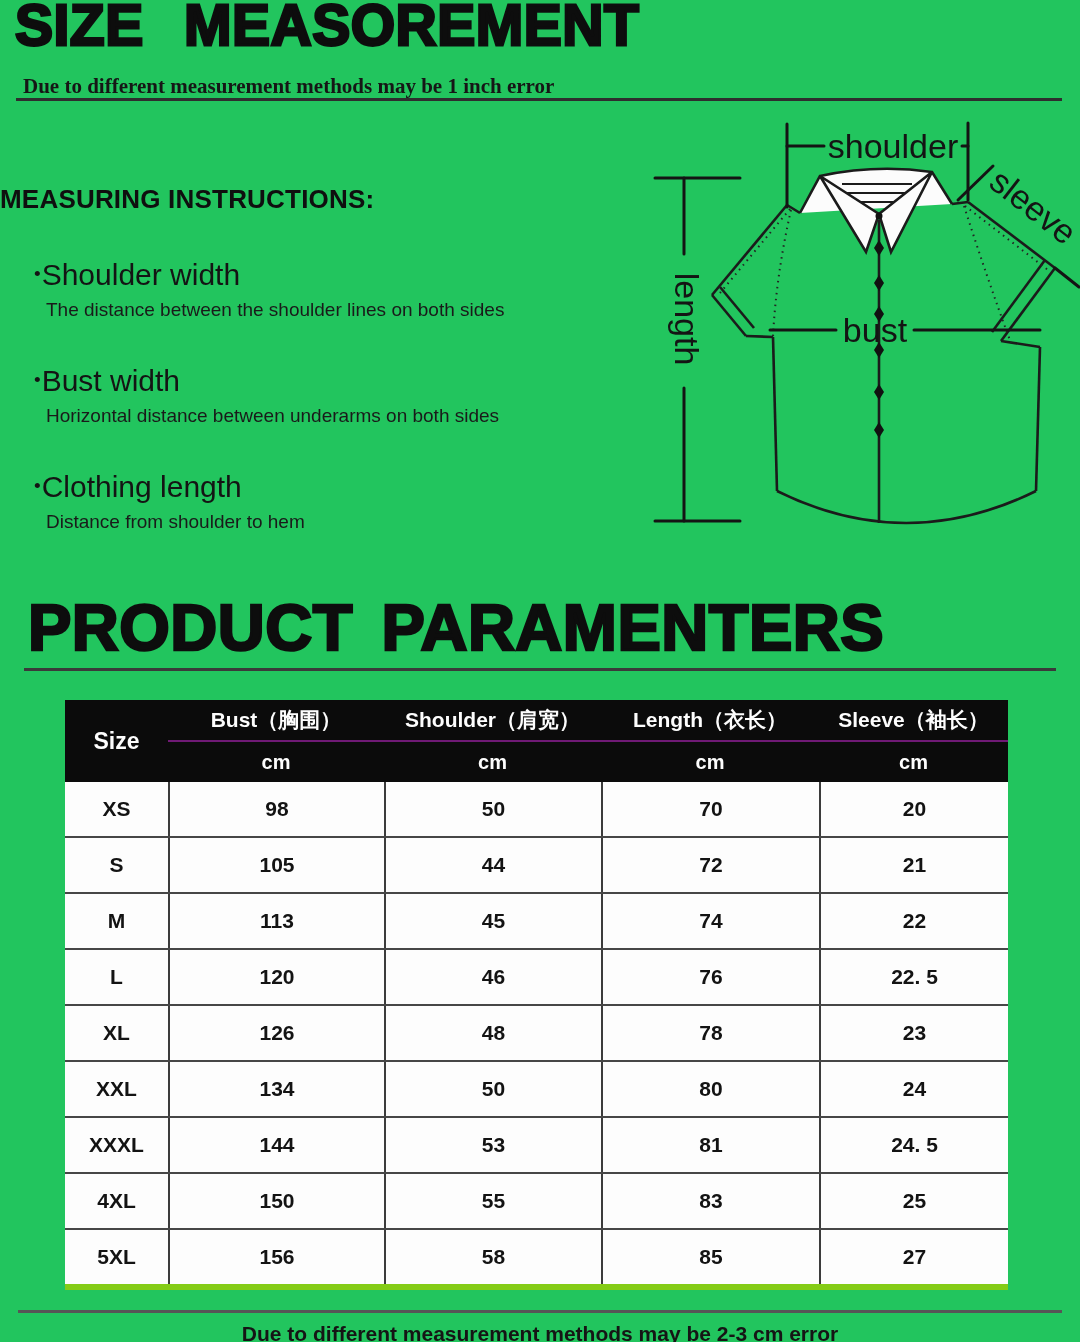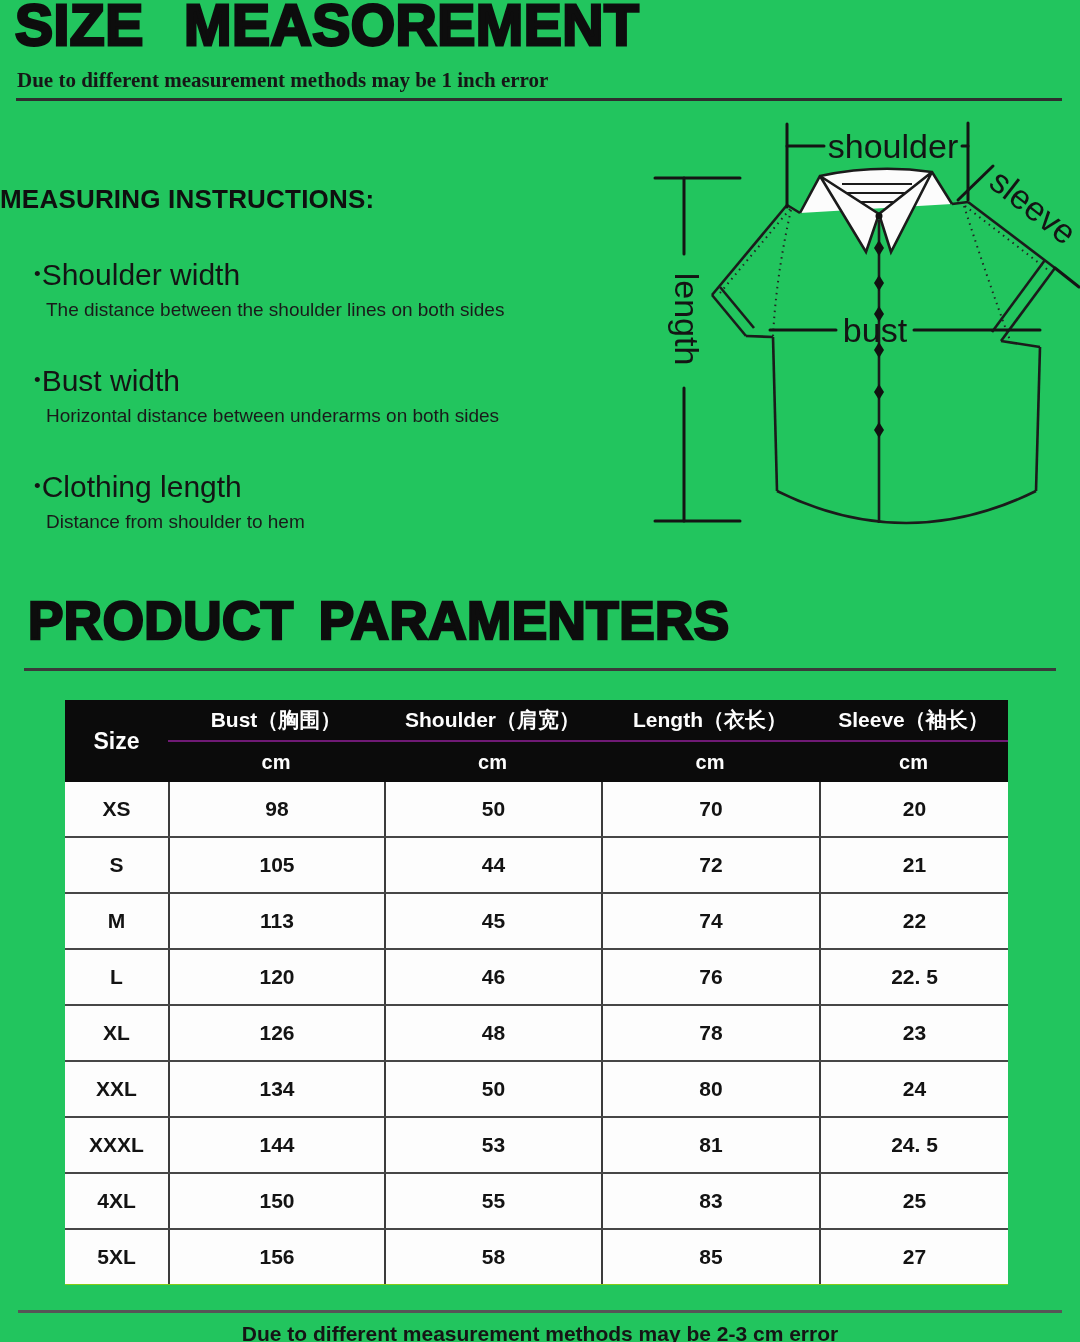--- a/index.html
+++ b/index.html
@@ -11,21 +11,21 @@
   .rule { position:absolute; background:#333; height:3px; }
 
   
   .big-title {
     position:absolute; left:15px; top:-4px; margin:0;
     font-size:57px; font-weight:bold; line-height:1.05;
     letter-spacing:0.5px; word-spacing:24px; color:#0d0d0d;
     -webkit-text-stroke:2.8px #0d0d0d;
   }
   .subtitle {
-    position:absolute; left:17px; top:68px; margin:0;
+    position:absolute; left:17px; top:68px; margin:6px;
     font-family:"Liberation Serif", serif; font-weight:bold;
     font-size:21px; color:#161616;
   }
   .rule-top { left:16px; top:98px; width:1046px; background:#2e2e2e; }
 
   
   .inst-heading {
     position:absolute; left:0; top:184px; margin:0;
     font-size:26px; font-weight:bold; letter-spacing:0.2px; color:#0f0f0f;
   }
@@ -40,21 +40,21 @@
   
   .diagram { position:absolute; left:628px; top:96px; width:452px; height:464px; }
   .diagram svg { display:block; }
   .diagram text {
     font-family:"Liberation Sans", sans-serif; font-size:34px; fill:#141414;
   }
 
   
   .params-title {
     position:absolute; left:28px; top:592px; margin:0;
-    font-size:53px; font-weight:bold; line-height:1.1;
+    font-size:65px; font-weight:bold; line-height:1.1;
     letter-spacing:0.5px; word-spacing:10px; color:#0d0d0d;
     -webkit-text-stroke:2.6px #0d0d0d;
   }
   .rule-params { left:24px; top:668px; width:1032px; background:#3a3a3a; }
 
   .size-table { position:absolute; left:65px; top:700px; width:943px; }
   .thead {
     display:grid; grid-template-columns:103px 216px 217px 218px 189px;
     grid-template-rows:42px 40px; background:#0b0b0b; color:#fdfdfd;
   }
@@ -64,21 +64,21 @@
     font-size:23px; font-weight:bold;
   }
   .thead .col-label {
     grid-row:1; display:flex; align-items:center; justify-content:center;
     font-size:21px; font-weight:bold; border-bottom:2px solid #701a75;
   }
   .thead .unit {
     grid-row:2; display:flex; align-items:center; justify-content:center;
     font-size:20px; font-weight:bold;
   }
-  .tbody { border-bottom:1px solid #84cc16; }
+  .tbody { border-bottom:6px solid #84cc16; }
   .trow {
     display:grid; grid-template-columns:103px 216px 217px 218px 189px;
     height:54px; background:#fdfdfd;
   }
   .trow + .trow { border-top:2px solid #474747; }
   .cell {
     display:flex; align-items:center; justify-content:center;
     font-size:21px; font-weight:bold; color:#131313;
   }
   .trow .cell + .cell { border-left:2px solid #3c3c3c; }

